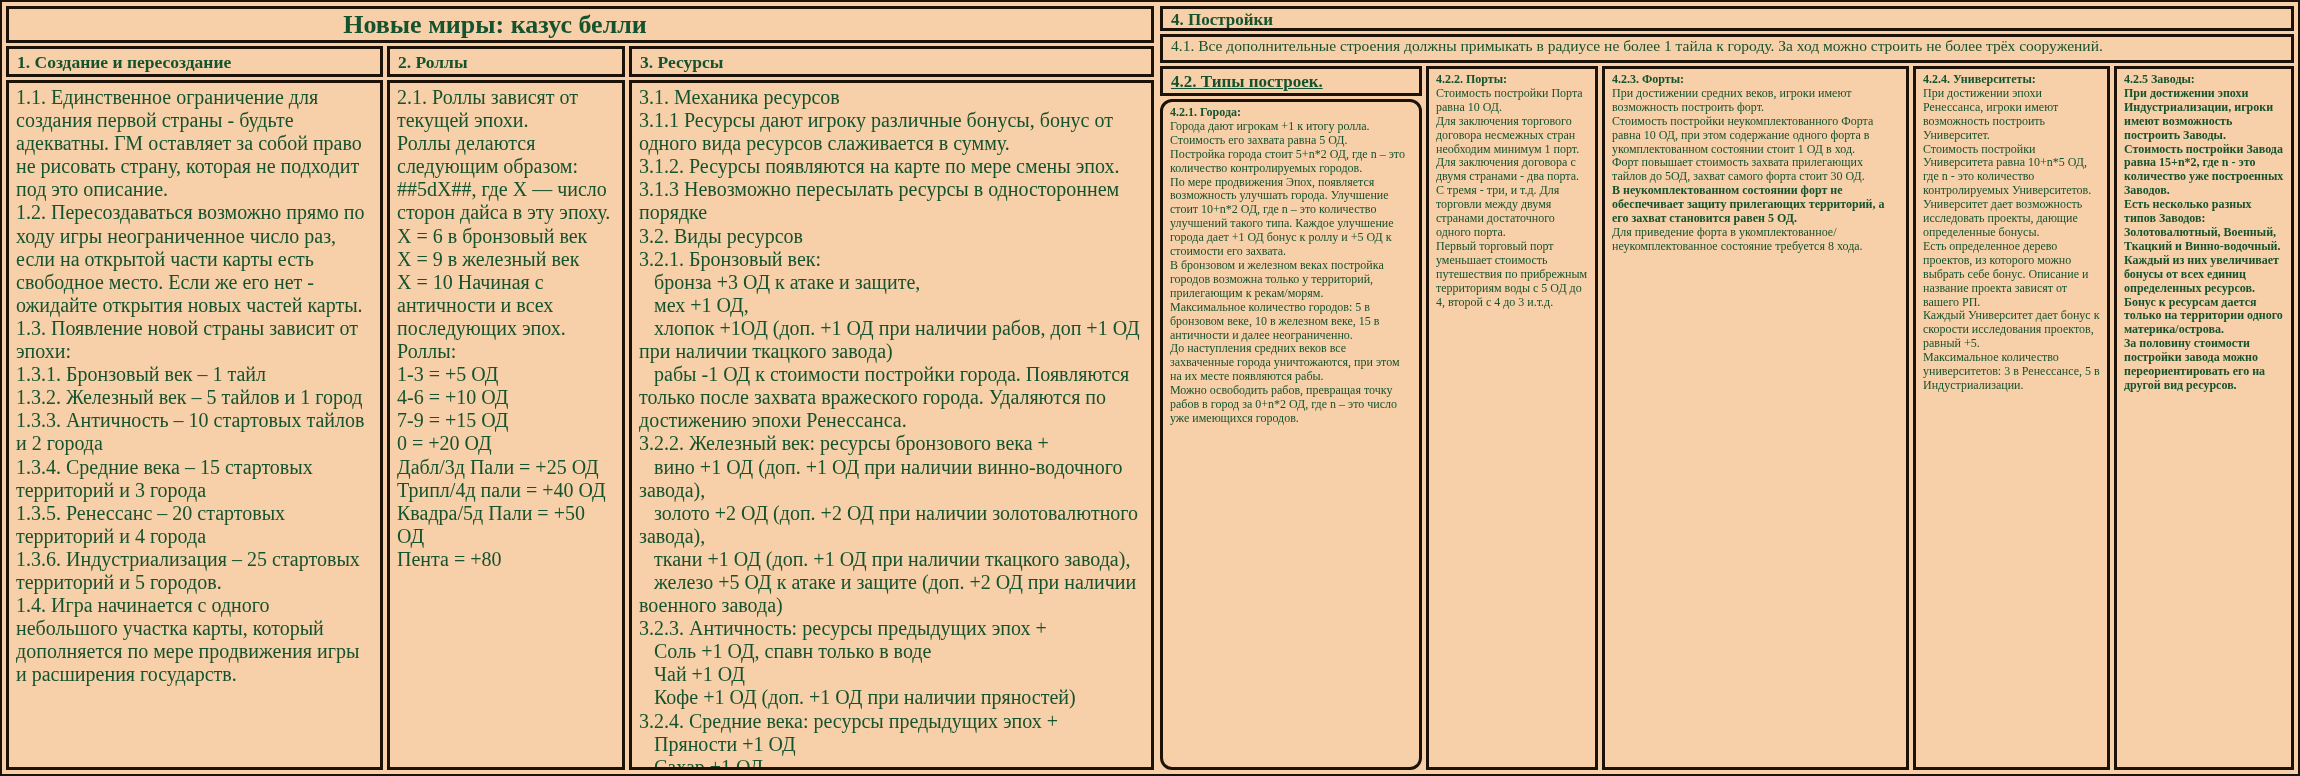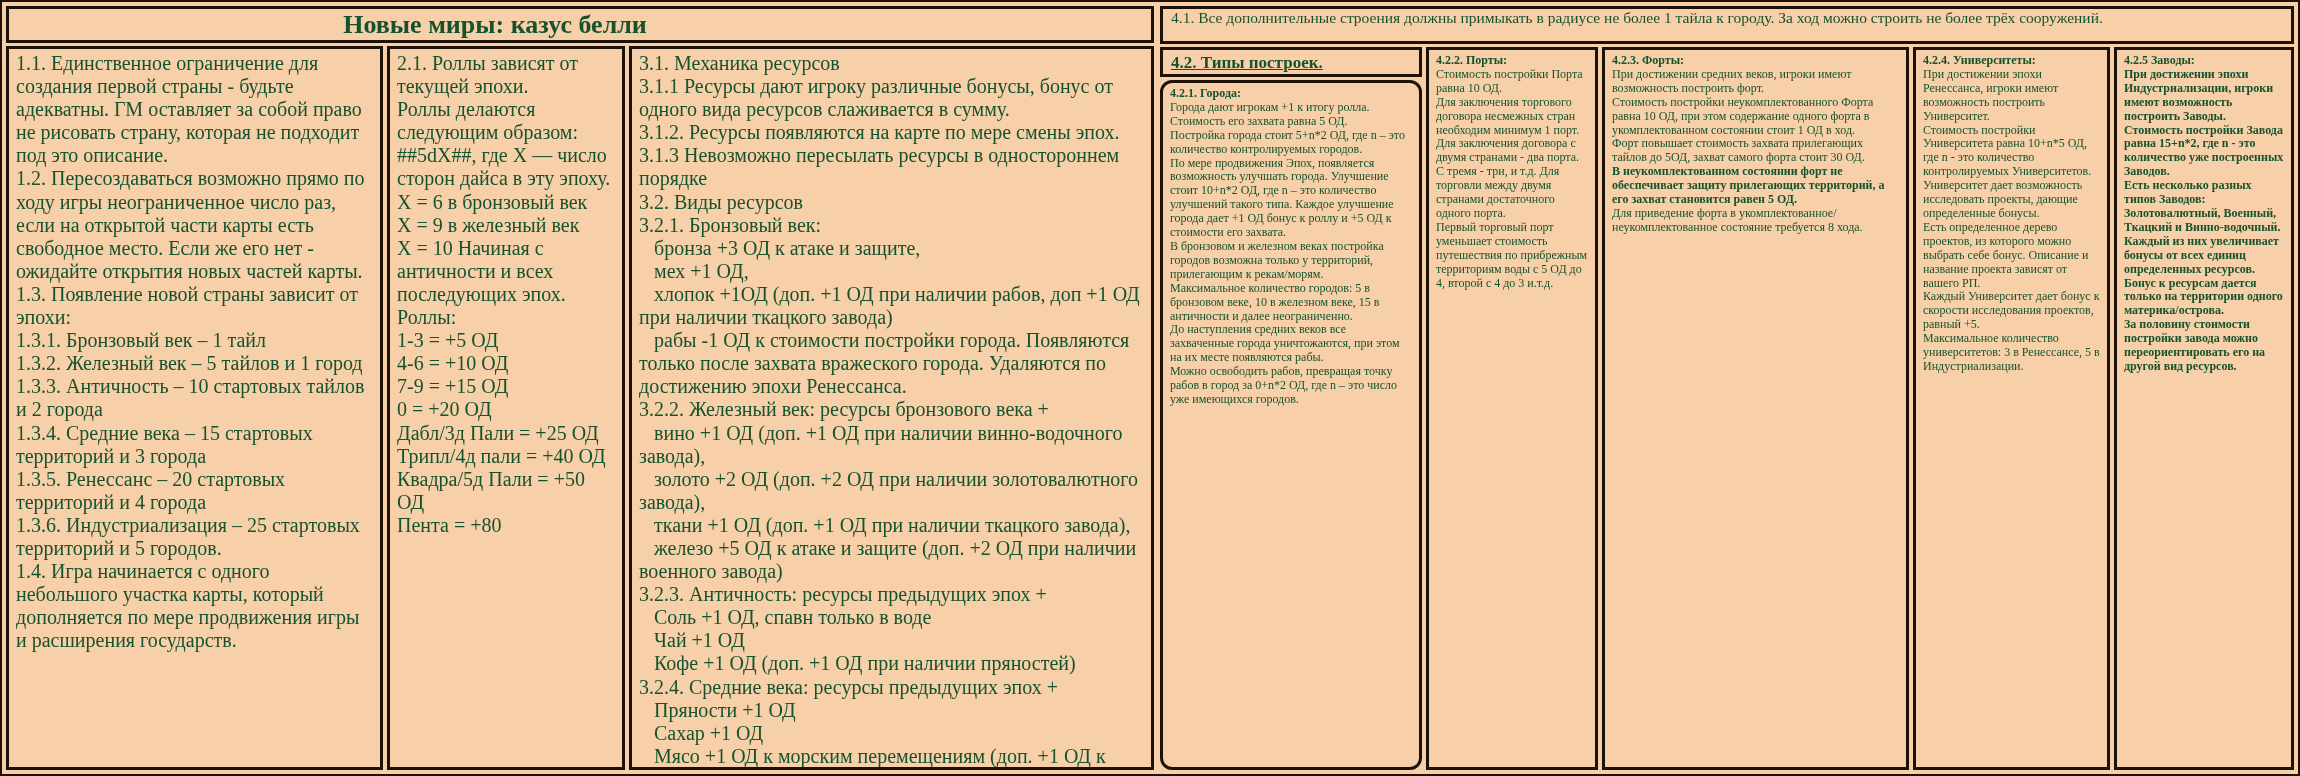--- a/index.html
+++ b/index.html
@@ -79,21 +79,21 @@
     gap: 3px;
   }
   .right-header {
     height: 25px;
     font-weight: bold;
     font-size: 17px;
     line-height: 19px;
     padding: 1px 8px;
   }
   .right-note {
-    height: 38px;
+    height: 29px;
     font-size: 15.5px;
     line-height: 15px;
     padding: 1px 8px;
   }
   .right-cols {
     flex: 1;
     display: flex;
     gap: 4px;
     min-height: 0;
   }
@@ -134,20 +134,25 @@
   }
   .rtext.bold { font-weight: bold; }
 </style>
 </head>
 <body>
 
 <div class="sheet">
 
   <div class="left-table">
     <div class="cell left-title">Новые миры: казус белли</div>
+    <div class="left-heads">
+      <div class="cell head-cell w1">1. Создание и пересоздание</div>
+      <div class="cell head-cell w2">2. Роллы</div>
+      <div class="cell head-cell w3">3. Ресурсы</div>
+    </div>
     <div class="left-bodies">
       <div class="cell body-cell w1">1.1. Единственное ограничение для создания первой страны - будьте адекватны. ГМ оставляет за собой право не рисовать страну, которая не подходит под это описание.
 1.2. Пересоздаваться возможно прямо по ходу игры неограниченное число раз, если на открытой части карты есть свободное место. Если же его нет - ожидайте открытия новых частей карты.
 1.3. Появление новой страны зависит от эпохи:
 1.3.1. Бронзовый век – 1 тайл
 1.3.2. Железный век – 5 тайлов и 1 город
 1.3.3. Античность – 10 стартовых тайлов и 2 города
 1.3.4. Средние века – 15 стартовых территорий и 3 города
 1.3.5. Ренессанс – 20 стартовых территорий и 4 города
 1.3.6. Индустриализация – 25 стартовых территорий и 5 городов.
@@ -189,20 +194,21 @@
    Пряности +1 ОД
    Сахар +1 ОД
    Мясо +1 ОД к морским перемещениям (доп. +1 ОД к морским перемещениям при наличии соли)
 3.2.5. Ренессанс: ресурсы предыдущих эпох +
    Слоновая кость +1 ОД (доп. +1ОД при наличии золота)
    Драгоценности -1 ОД к стоимости всех построек и улучшений.</div>
     </div>
   </div>
 
   <div class="right-table">
+    <div class="cell right-header">4. Постройки</div>
     <div class="cell right-note">4.1. Все дополнительные строения должны примыкать в радиусе не более 1 тайла к городу. За ход можно строить не более трёх сооружений.</div>
     <div class="right-cols">
 
       <div class="rcol-first">
         <div class="cell subhead-cell"><span class="u">4.2. Типы построек.</span></div>
         <div class="cell rbody">
           <span class="rtitle">4.2.1. Города:</span>
           <span class="rtext">Города дают игрокам +1 к итогу ролла. Стоимость его захвата равна 5 ОД.
 Постройка города стоит 5+n*2 ОД, где n – это количество контролируемых городов.
 По мере продвижения Эпох, появляется возможность улучшать города. Улучшение стоит 10+n*2 ОД, где n – это количество улучшений такого типа. Каждое улучшение города дает +1 ОД бонус к роллу и +5 ОД к стоимости его захвата.

